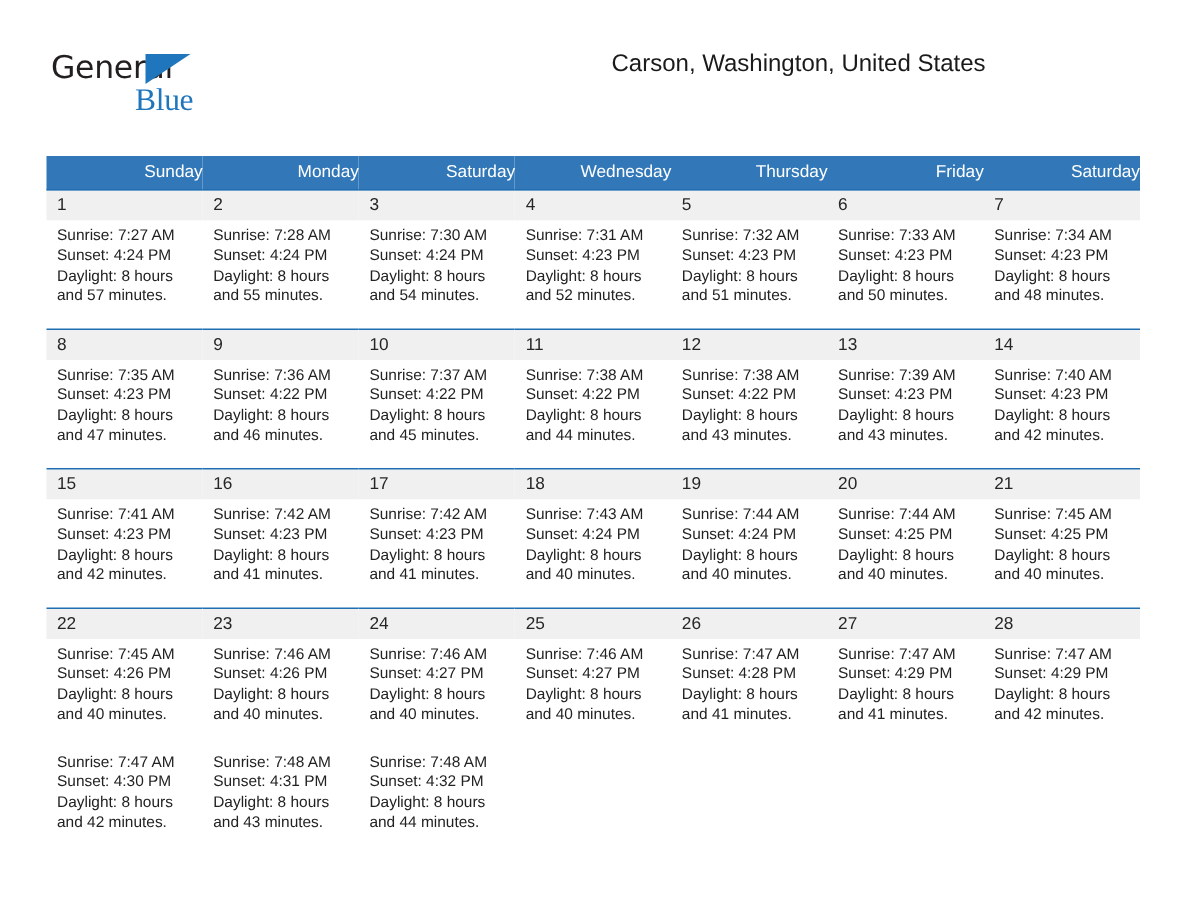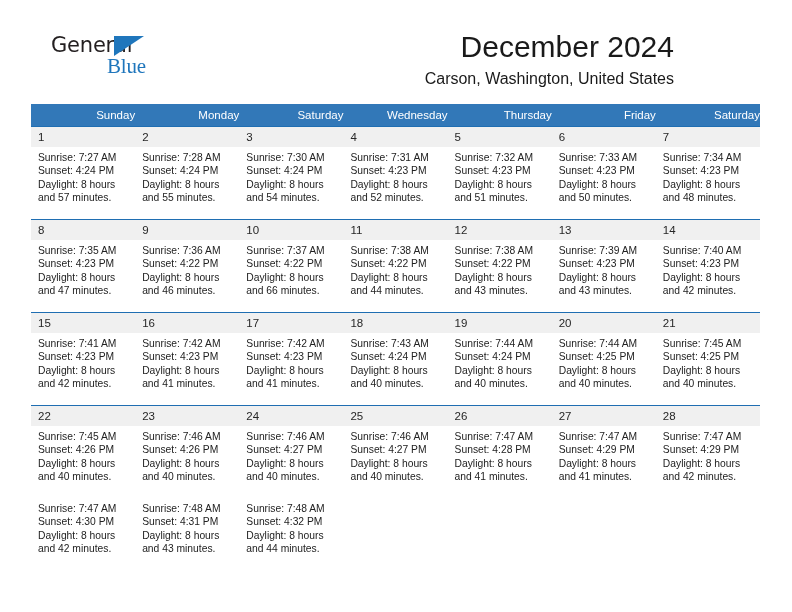--- a/index.html
+++ b/index.html
@@ -17,21 +17,21 @@
   .page {
     position: relative;
     width: 792px;
     height: 612px;
     box-sizing: border-box;
   }
 
   
   .top-bar {
     position: absolute;
-    left: 17px;
+    left: 0;
     top: 0;
     width: 693px;
     height: 70px;
   }
   .logo {
     position: absolute;
     left: 34px;
     top: 33px;
     width: 120px;
     height: 48px;
@@ -139,21 +139,20 @@
 
   <div class="top-bar">
 
     <div class="logo">
       <span class="logo-general">General</span>
       <span class="logo-tri"></span>
       <span class="logo-blue">Blue</span>
     </div>
 
     <div class="title-block">
-      <div class="cal-title">December 2024</div>
       <div class="cal-subtitle">Carson, Washington, United States</div>
     </div>
 
   </div>
 
   <table class="calendar">
     <thead>
       <tr>
         <th>Sunday</th>
         <th>Monday</th>
@@ -237,21 +236,21 @@
           <td class="info-cell">
             <span class="info-line">Sunrise: 7:36 AM</span>
             <span class="info-line">Sunset: 4:22 PM</span>
             <span class="info-line">Daylight: 8 hours</span>
             <span class="info-line">and 46 minutes.</span>
           </td>
           <td class="info-cell">
             <span class="info-line">Sunrise: 7:37 AM</span>
             <span class="info-line">Sunset: 4:22 PM</span>
             <span class="info-line">Daylight: 8 hours</span>
-            <span class="info-line">and 66 minutes.</span>
+            <span class="info-line">and 45 minutes.</span>
           </td>
           <td class="info-cell">
             <span class="info-line">Sunrise: 7:38 AM</span>
             <span class="info-line">Sunset: 4:22 PM</span>
             <span class="info-line">Daylight: 8 hours</span>
             <span class="info-line">and 44 minutes.</span>
           </td>
           <td class="info-cell">
             <span class="info-line">Sunrise: 7:38 AM</span>
             <span class="info-line">Sunset: 4:22 PM</span>

